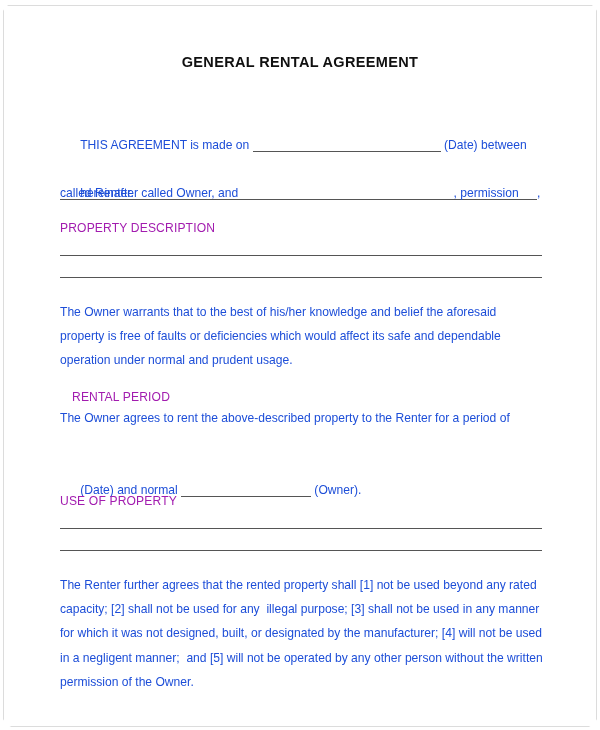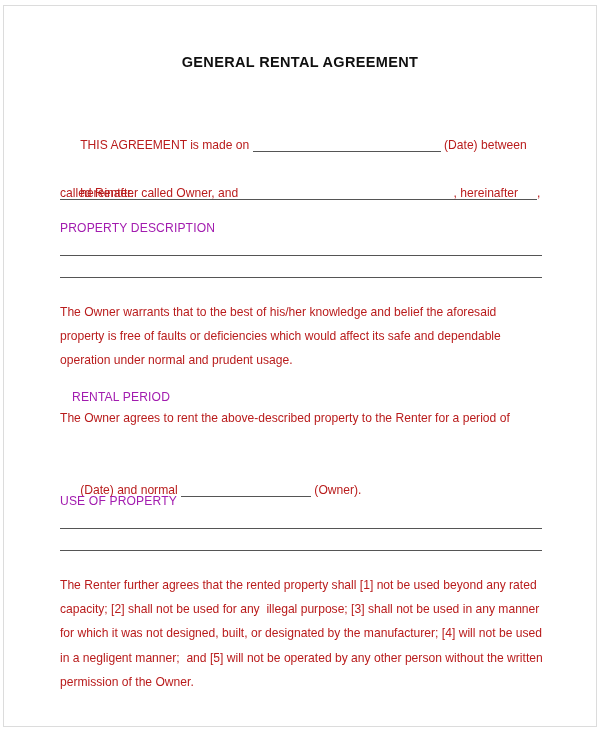--- a/index.html
+++ b/index.html
@@ -9,20 +9,21 @@
     background: #ffffff;
   }
 
   #page {
     position: relative;
     width: 600px;
     height: 730px;
     background: #ffffff;
     overflow: hidden;
     font-family: "Liberation Sans", sans-serif;
+    border-radius: 22px;
     -webkit-font-smoothing: antialiased;
   }
 
   
   #page-border {
     position: absolute;
     left: 3px;
     top: 5px;
     right: 3px;
     bottom: 3px;
@@ -55,21 +56,21 @@
     line-height: 18px;
   }
 
   
   .block {
     position: absolute;
     left: 60px;
     width: 482px;
     font-size: 12.1px;
     line-height: 24.2px;
-    color: #b91c1c;
+    color: #1d4ed8;
     white-space: pre-wrap;
   }
 
   .heading {
     position: absolute;
     left: 60px;
     font-size: 12.1px;
     line-height: 24.2px;
     font-weight: normal;
     letter-spacing: 0.15px;
@@ -105,21 +106,21 @@
 
     <div class="block" style="top:109px;">
       <span>THIS AGREEMENT is made on </span><span class="blank" style="width:188px;"></span><span> (Date) between</span>
     </div>
 
     <div class="block" style="top:133px;">
       <span class="blank" style="width:477px;"></span><span>,</span>
     </div>
 
     <div class="block" style="top:157px;">
-      <span>hereinafter called Owner, and </span><span class="blank" style="width:212px;"></span><span>, hereinafter</span>
+      <span>hereinafter called Owner, and </span><span class="blank" style="width:212px;"></span><span>, permission</span>
     </div>
 
     <div class="block" style="top:181px;">called Renter.</div>
 
     <div class="heading" style="top:216px;">PROPERTY DESCRIPTION</div>
 
     <div class="rule" style="top:255px; width:482px;"></div>
     <div class="rule" style="top:277px; width:482px;"></div>
 
     <div class="block" style="top:300px; width:470px;">The Owner warrants that to the best of his/her knowledge and belief the aforesaid property is free of faults or deficiencies which would affect its safe and dependable operation under normal and prudent usage.</div>

